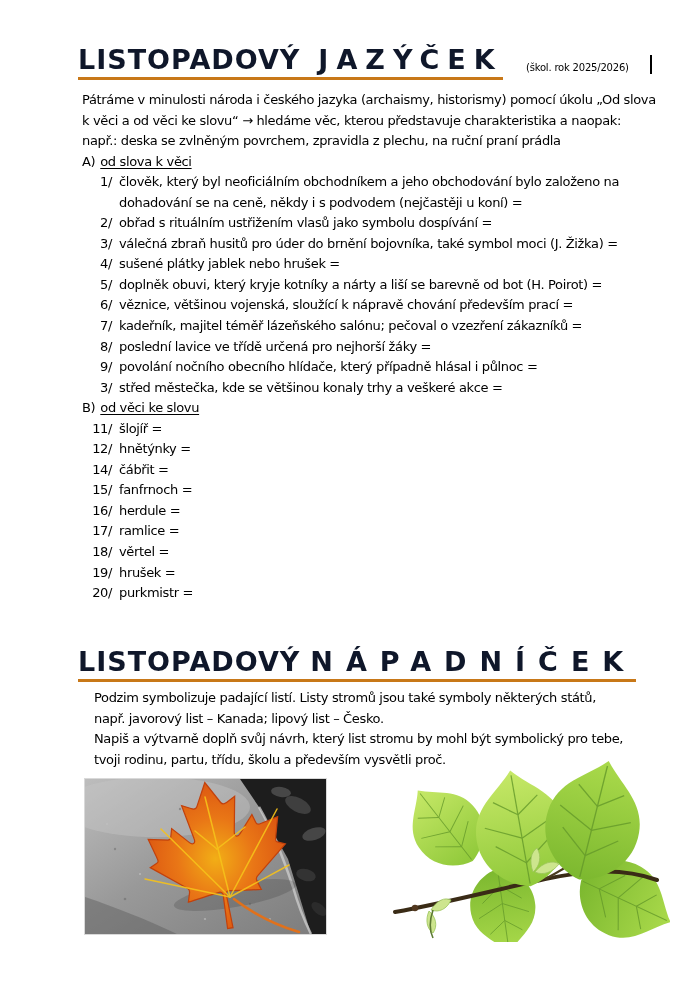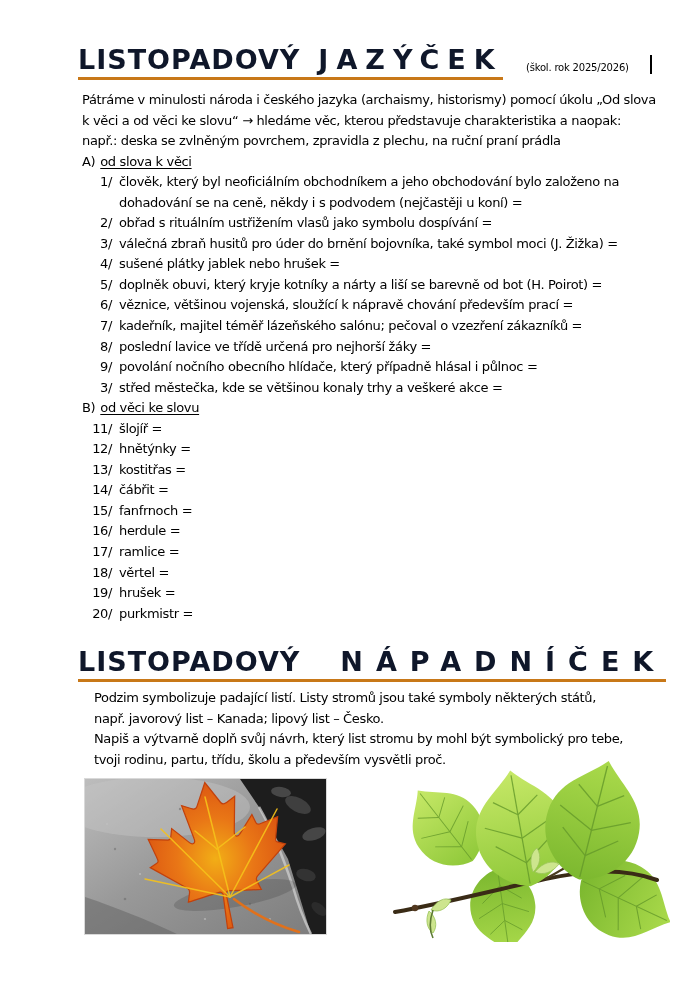--- a/index.html
+++ b/index.html
@@ -5,21 +5,21 @@
   html,body{margin:0;padding:0;}
   body{
     width:695px;height:990px;background:#ffffff;position:relative;overflow:hidden;
     font-family:"DejaVu Sans",sans-serif;font-size:13px;color:#000;letter-spacing:-0.35px;
   }
   .abs{position:absolute;}
   .line{line-height:20.55px;white-space:nowrap;}
   .big{font-size:27px;font-weight:bold;color:#0f172a;letter-spacing:1px;line-height:32px;}
   .title-wrap{display:inline-block;border-bottom:3px solid #C87818;padding-bottom:1px;}
   .w2{margin-left:18px;letter-spacing:8px;}
-  .w2b{margin-left:40px;letter-spacing:13px;}
+  .w2b{margin-left:10px;letter-spacing:13px;}
   #title1{top:44px;left:78px;}
   #subtitle{left:526px;top:58px;font-size:10px;letter-spacing:-0.2px;line-height:20px;}
   #caret{left:650px;top:55px;width:1.5px;height:19px;background:#000;}
   #block1{top:90px;left:82px;width:600px;}
   #title2{top:646px;left:78px;}
   #block2{top:688px;left:94px;width:610px;}
   .indent1{padding-left:49px;}
   .b{font-weight:bold;}
   .und{text-decoration:underline;text-underline-offset:2px;}
   .hsp{margin-left:5px;}
@@ -93,24 +93,20 @@
   <div class="line"><span>B)</span><span class="und hsp">od věci ke slovu</span></div>
 
   <div>
       <div class="line item">
       <span class="num">11/</span>
       <span class="itxt"><span>šlojíř =</span></span>
     </div>
       <div class="line item">
       <span class="num">12/</span>
       <span class="itxt"><span>hnětýnky =</span></span>
-    </div>
-      <div class="line item">
-      <span class="num">13/</span>
-      <span class="itxt"><span>kostitřas =</span></span>
     </div>
       <div class="line item">
       <span class="num">14/</span>
       <span class="itxt"><span>čábřit =</span></span>
     </div>
       <div class="line item">
       <span class="num">15/</span>
       <span class="itxt"><span>fanfrnoch =</span></span>
     </div>
       <div class="line item">

